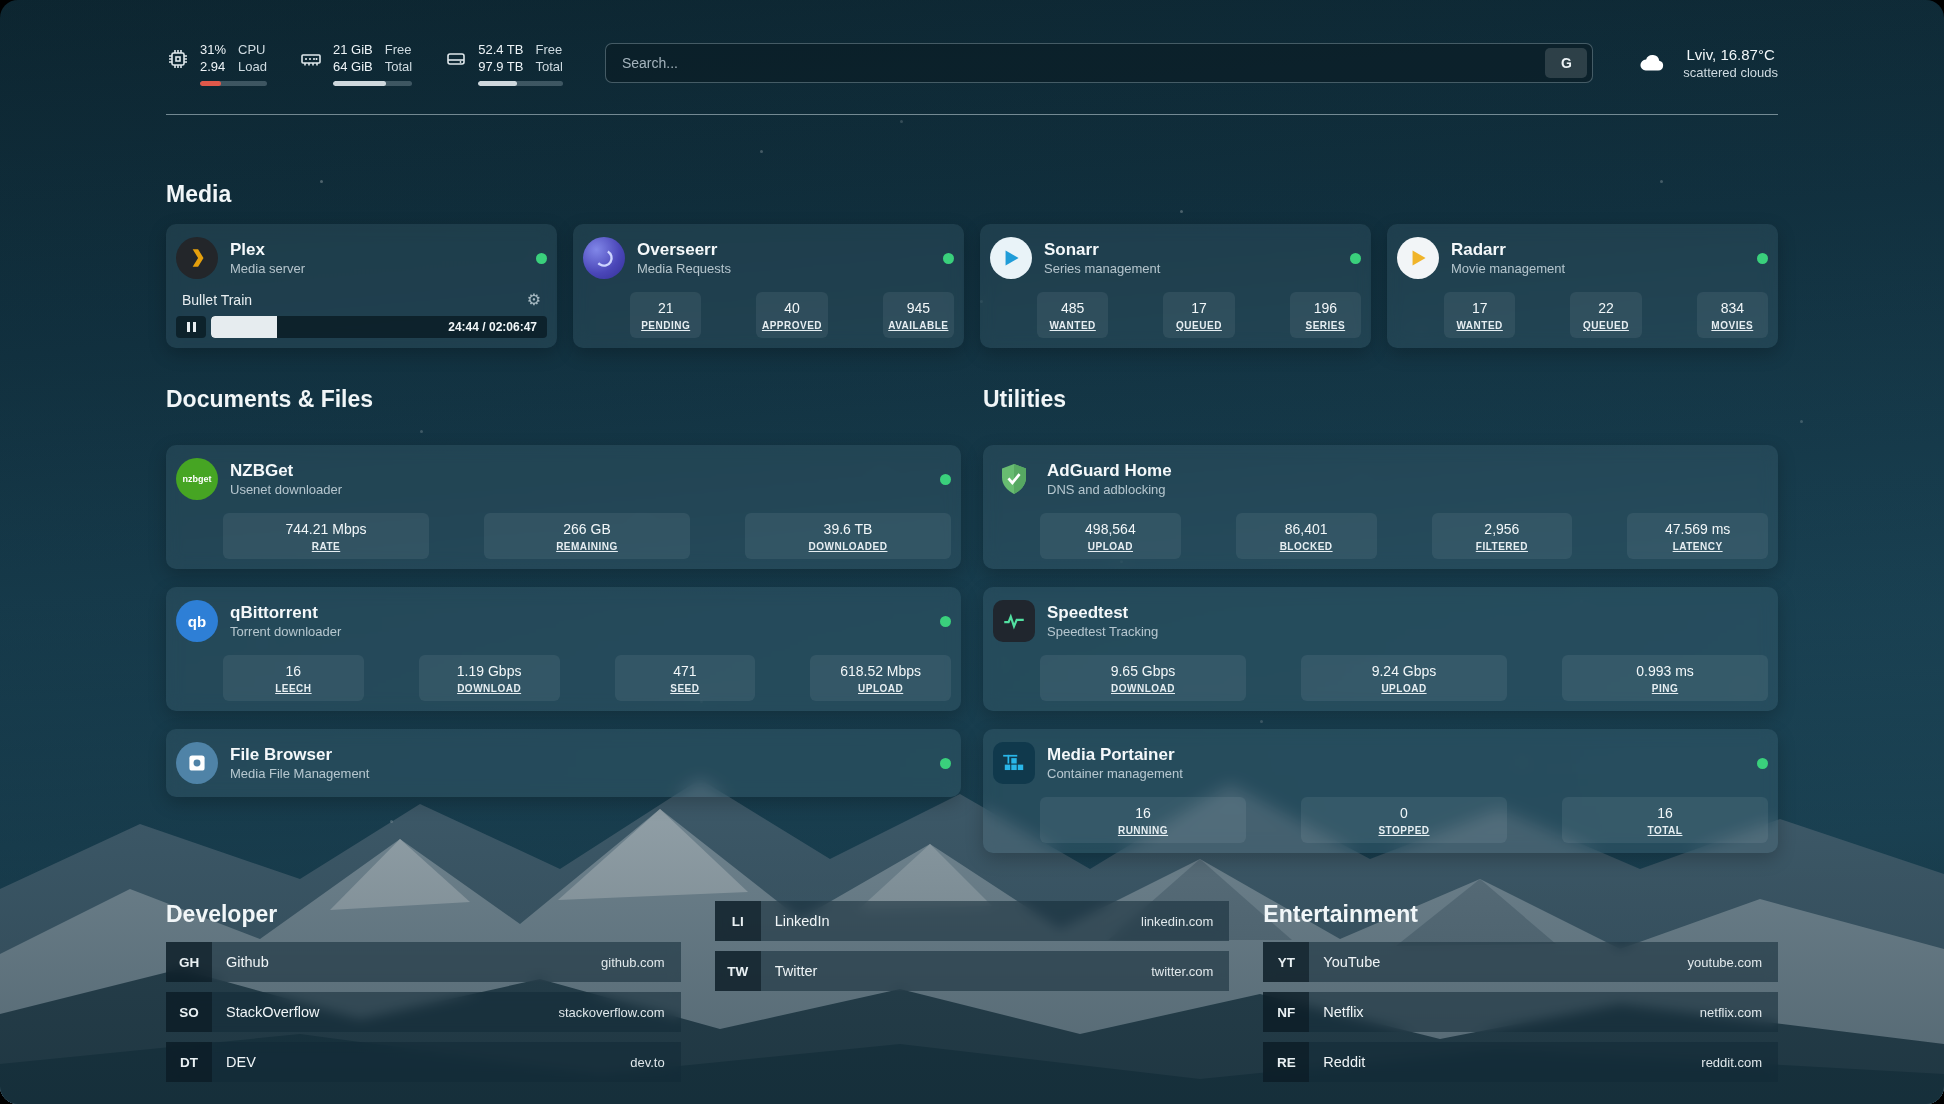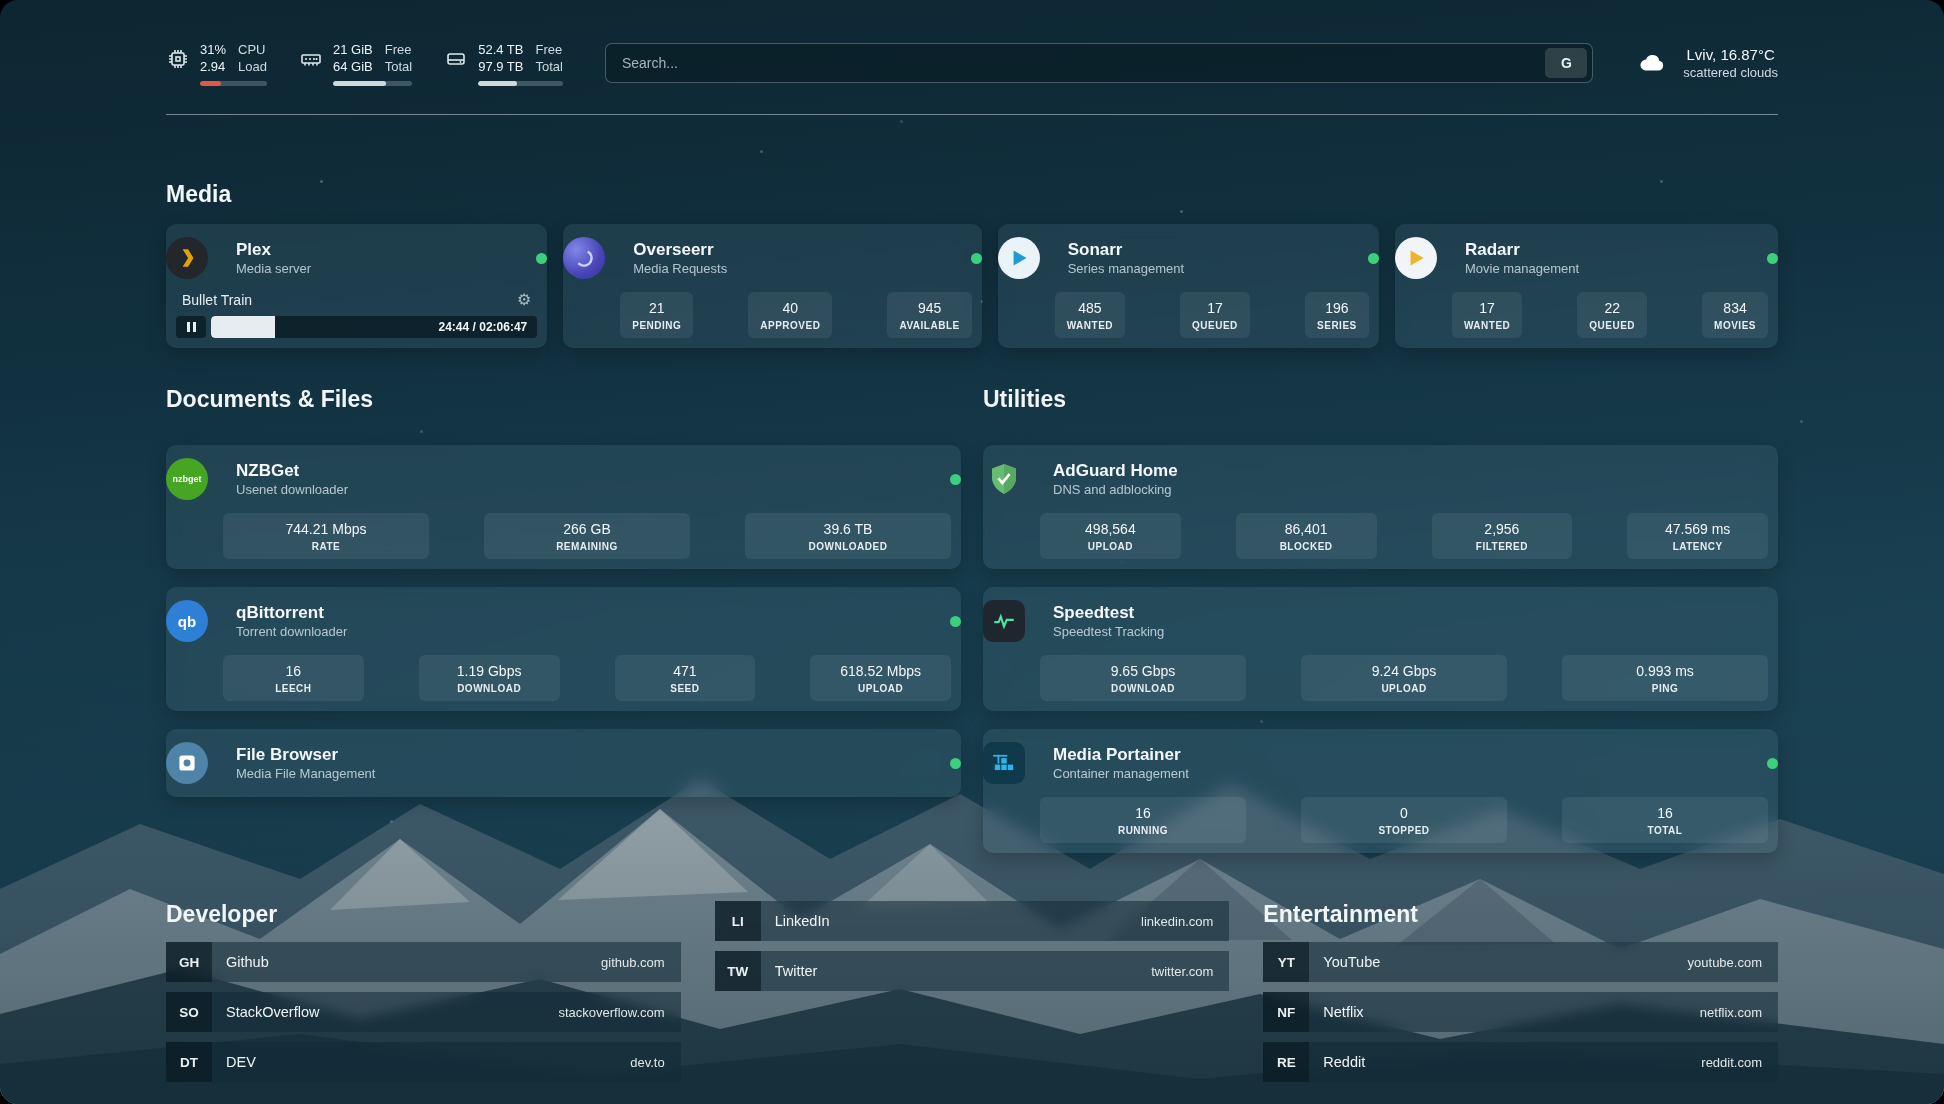--- a/index.html
+++ b/index.html
@@ -51,21 +51,21 @@
 
   .divider { margin-top:26px; border-top:1.5px solid rgba(215,232,238,0.50); }
 
   
   .section-title { font-size:23px; font-weight:600; color:#f1f6f8; }
   .media-title { margin-top:66px; }
   .media-grid { margin-top:16px; display:grid; grid-template-columns:repeat(4,1fr); gap:16px; }
 
   .card { background:rgba(130,170,188,0.13); border-radius:10px; box-shadow:0 6px 18px rgba(0,0,0,0.22);
           -webkit-backdrop-filter:blur(8px); backdrop-filter:blur(8px); cursor:pointer; }
-  .card-head { display:flex; align-items:center; gap:28px; padding:13px 0; }
+  .card-head { display:flex; align-items:center; gap:12px; padding:13px 10px; }
   .app-meta { display:flex; flex-direction:column; min-width:0; }
   .app-name { font-size:17px; font-weight:600; color:#f4f8fa; line-height:21px; white-space:nowrap; }
   .app-sub  { font-size:13px; color:rgba(230,240,245,0.75); line-height:17px; white-space:nowrap; }
   .status-dot { margin-left:auto; width:11px; height:11px; border-radius:50%; background:#3ad07c; flex:0 0 auto; }
 
   .app-icon { width:42px; height:42px; border-radius:50%; display:flex; align-items:center; justify-content:center; flex:0 0 auto; }
   .app-icon svg { width:26px; height:26px; }
   .icon-plex { background:#23262a; }
   .icon-overseerr { background:radial-gradient(circle at 32% 30%, #8187e8, #4a46b8 58%, #332f96); }
   .icon-sonarr { background:#e9f3f8; }
@@ -74,23 +74,23 @@
   .icon-nzbget span { font-size:9px; font-weight:700; color:#fff; }
   .icon-qbit { background:#2e7fd6; }
   .icon-qbit span { font-size:15px; font-weight:700; color:#fff; }
   .icon-filebrowser { background:#4f83a7; }
   .icon-adguard { background:transparent; border-radius:8px; }
   .icon-adguard svg { width:36px; height:36px; }
   .icon-speedtest { background:#20262e; border-radius:10px; }
   .icon-portainer { background:#10394c; border-radius:10px; }
 
   .stats { display:flex; gap:8px; padding:0 10px 10px; }
-  .stat { flex:1; background:rgba(255,255,255,0.07); border-radius:6px; text-align:center; padding:8px 12px 7px;margin-left:47px; }
+  .stat { flex:1; background:rgba(255,255,255,0.07); border-radius:6px; text-align:center; padding:8px 4px 7px;margin-left:47px; }
   .stat-val { display:block; font-size:14px; line-height:17px; color:#f2f7f9; }
-  .stat-lab { display:block; margin-top:3px; font-size:10px; font-weight:700; letter-spacing:.5px; color:rgba(240,247,250,0.95); }
+  .stat-lab { display:block; margin-top:3px; font-size:10px; font-weight:700; letter-spacing:.5px; color:rgba(240,247,250,0.95);text-decoration:underline; }
 
   
   .np-row { display:flex; align-items:center; padding:0 16px; margin-top:-2px; height:20px; }
   .np-title { font-size:14px; color:#e8eef1; }
   .gear { margin-left:auto; font-size:16px; color:#a8bac3; line-height:18px; cursor:pointer; }
   .player-row { display:flex; align-items:center; gap:5px; margin:6px 10px 0; height:22px; }
   .pause-btn { width:30px; height:22px; background:rgba(10,28,36,0.82); border:none; border-radius:4px;
                display:flex; align-items:center; justify-content:center; gap:3px; cursor:pointer; }
   .pause-btn i { display:block; width:3px; height:10px; background:#e9eff2; }
   .seek { position:relative; flex:1; height:22px; background:rgba(10,28,36,0.82); border-radius:4px; overflow:hidden; }

